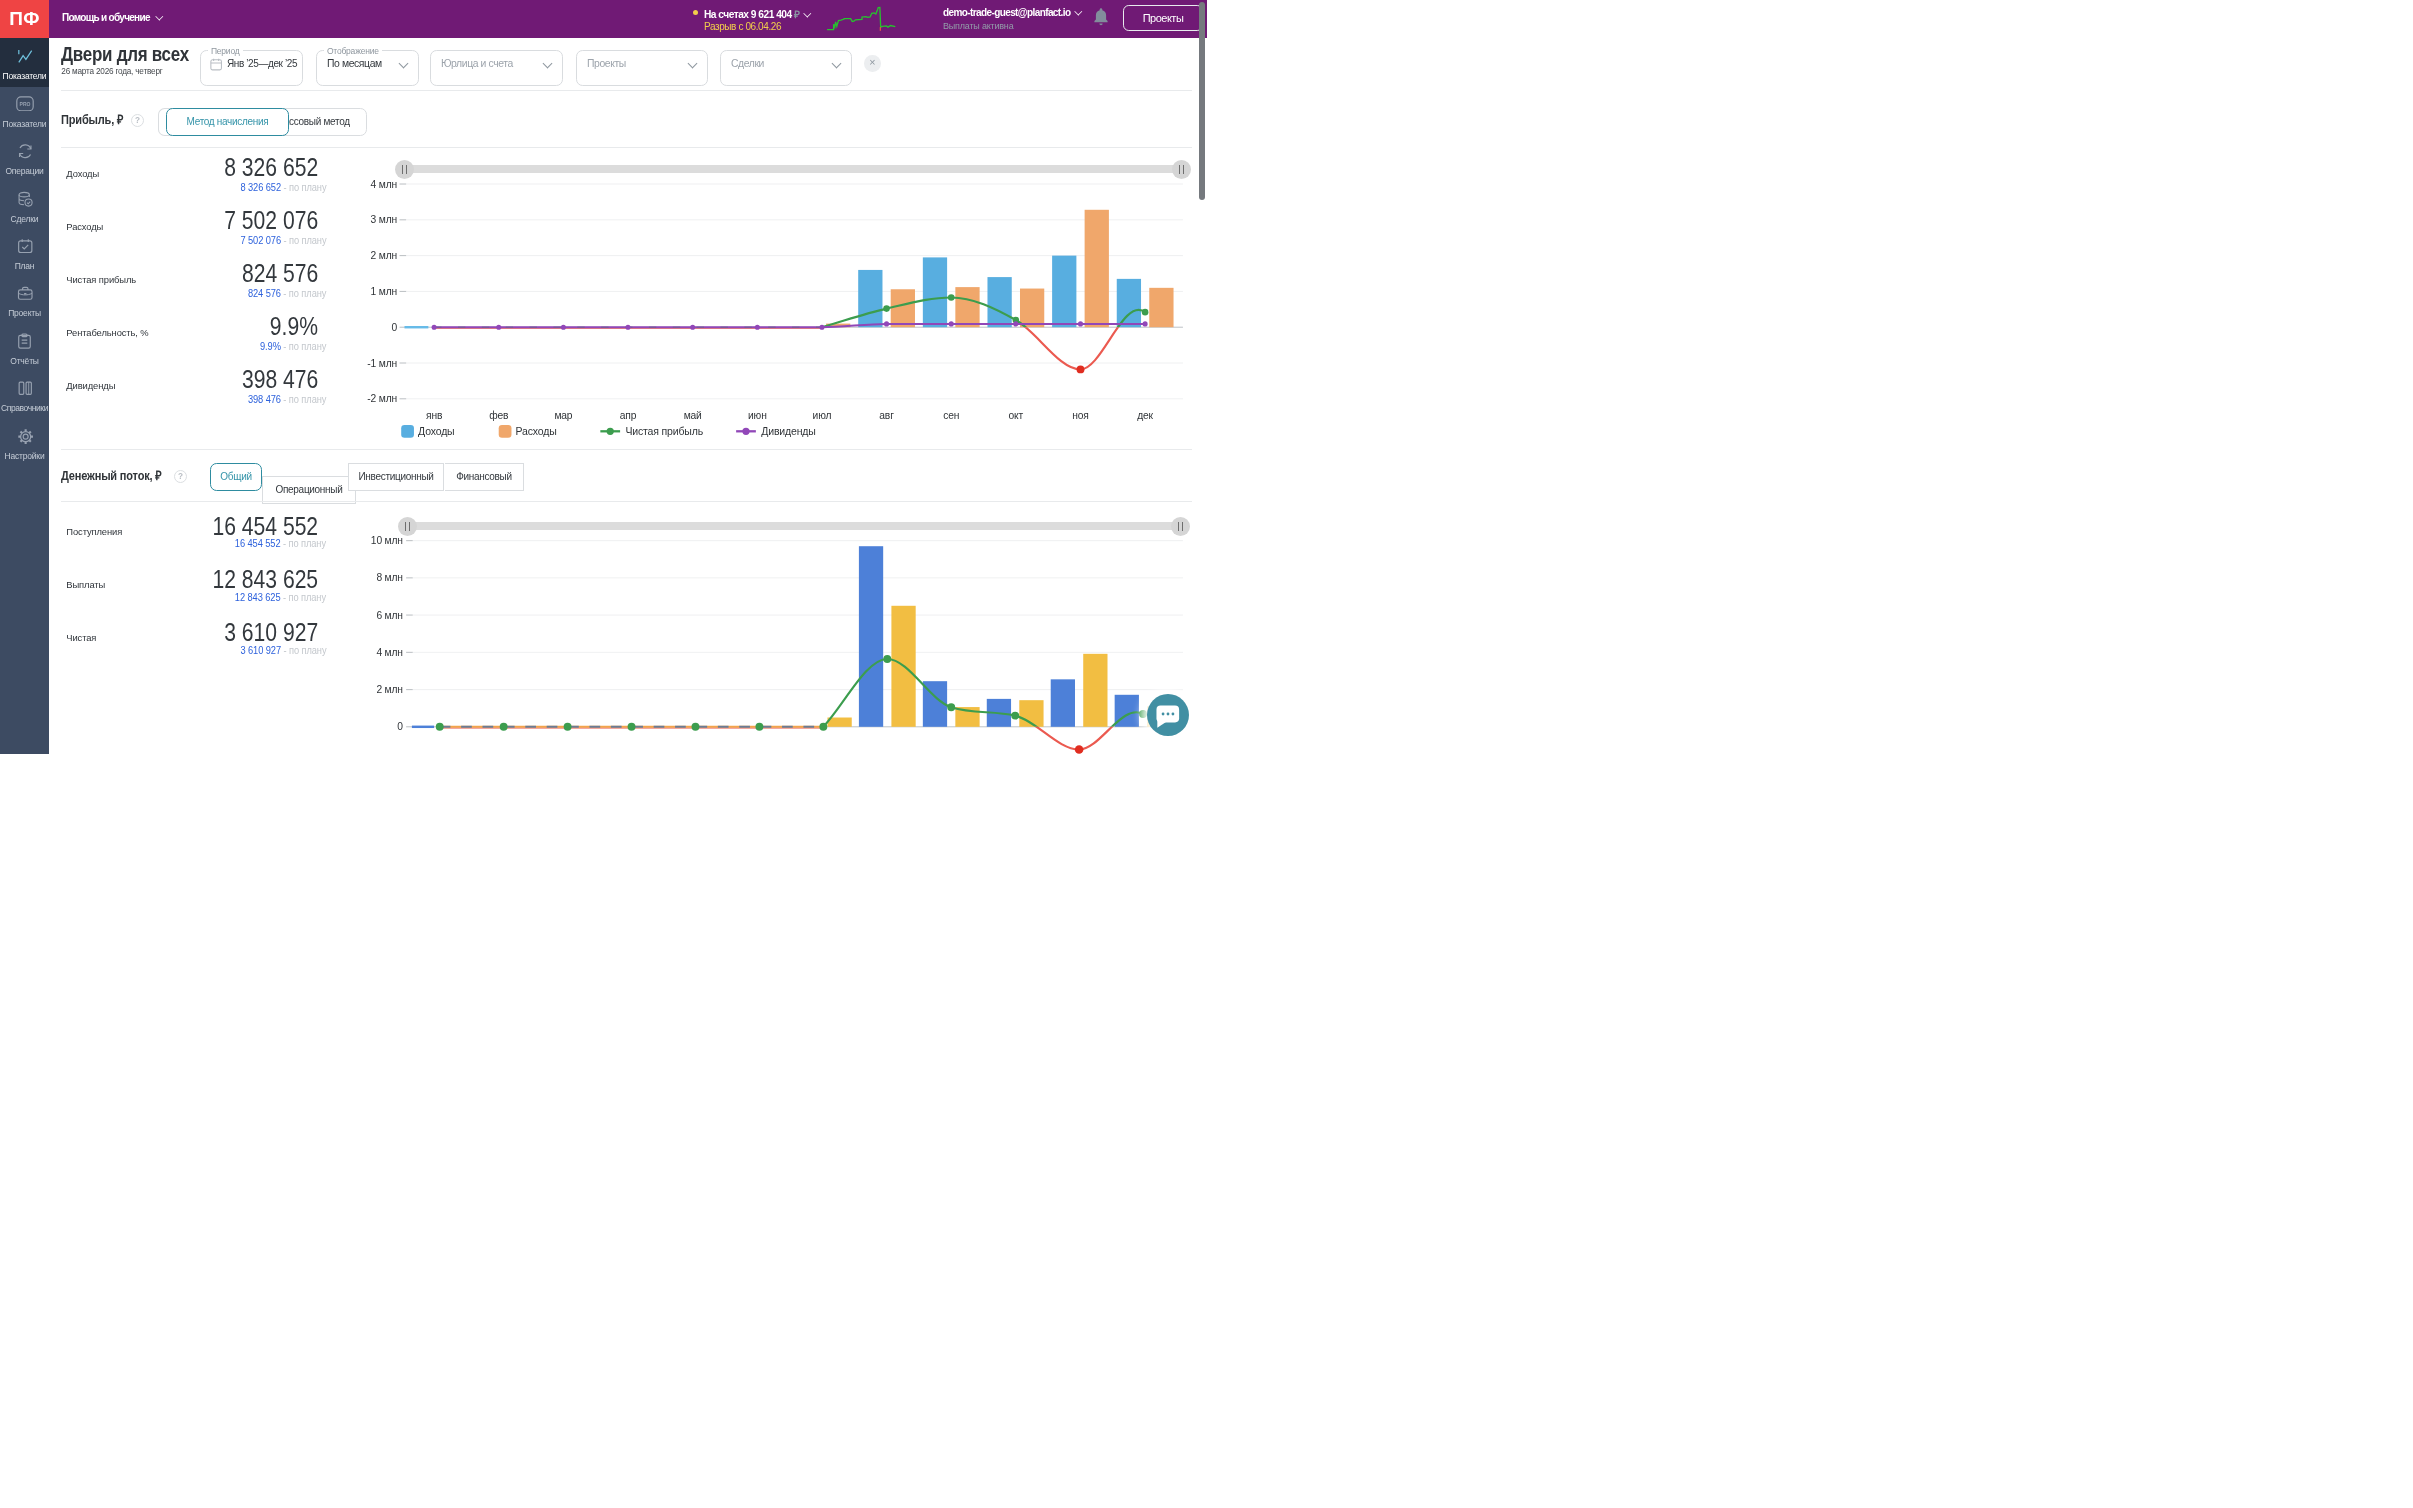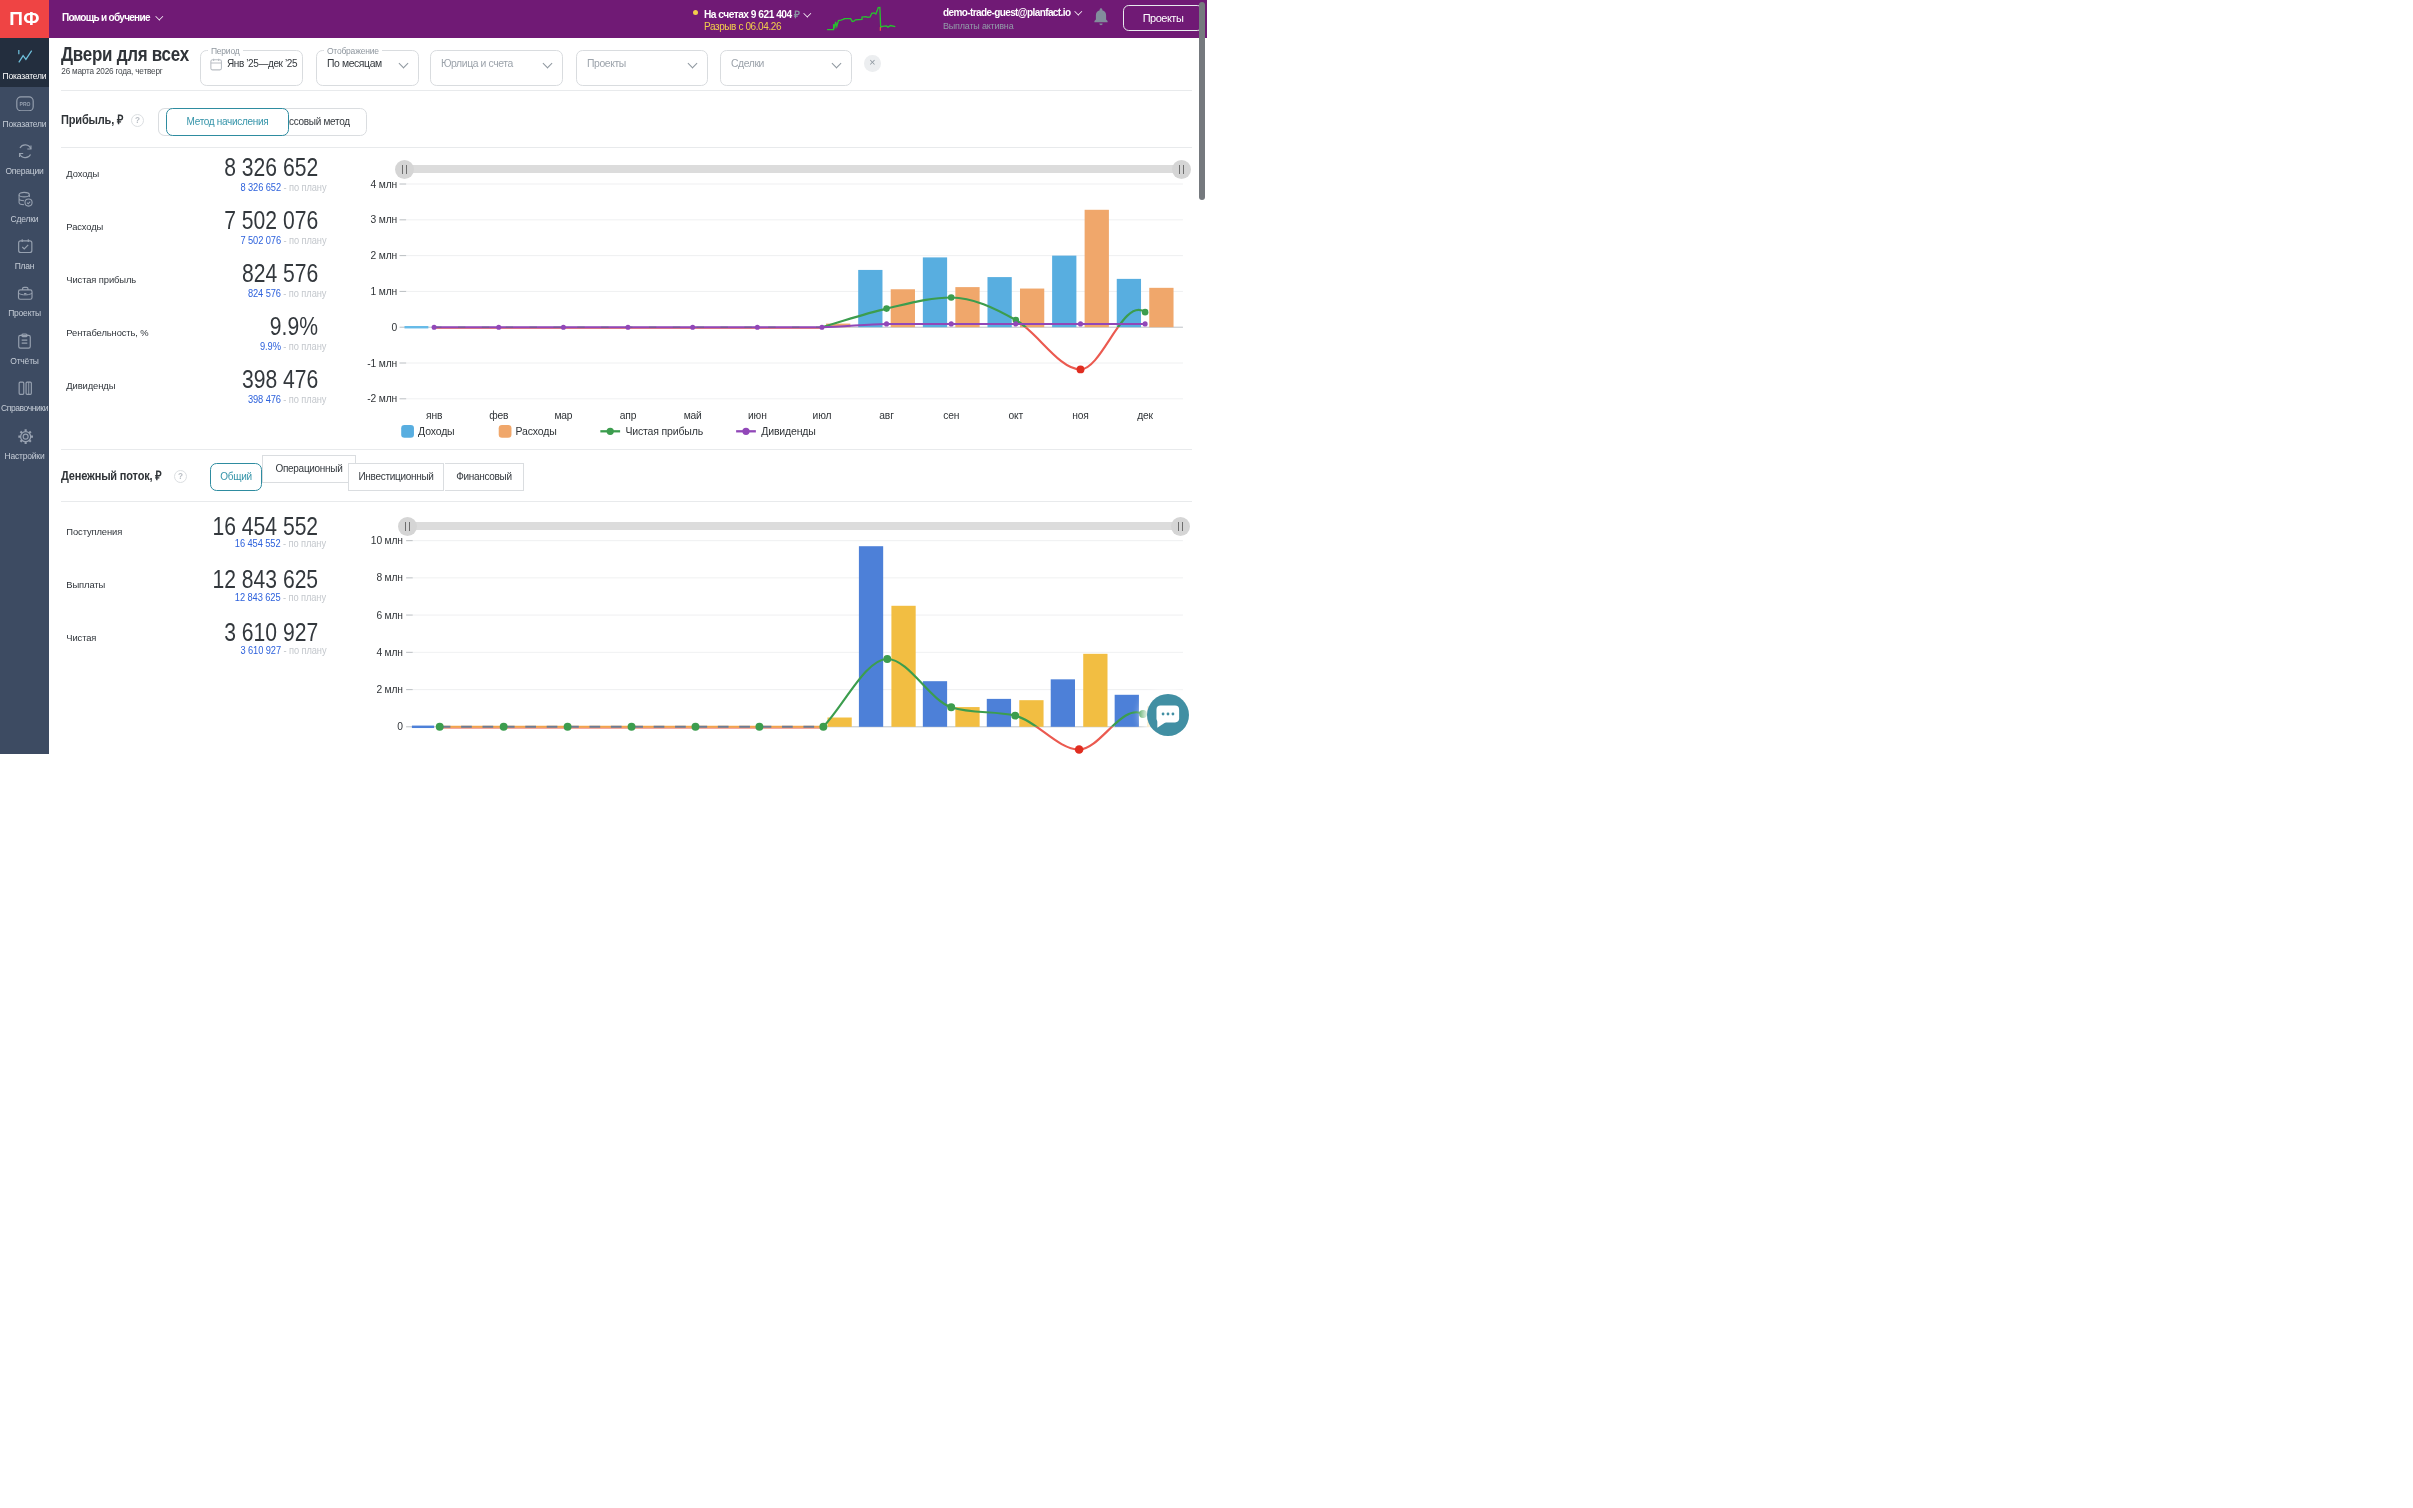--- a/index.html
+++ b/index.html
@@ -199,21 +199,21 @@
       </svg>
  <div class="strack" style="left:356px;top:127px;width:778px"></div>
  <div class="shandle" style="left:346px;top:122px"></div>
  <div class="shandle" style="left:1123px;top:122px"></div>
 
  <div class="divider" style="top:411px"></div>
 
  <div class="sect" style="top:428px">Денежный поток, ₽</div>
  <div class="qm" style="left:125px;top:432px">?</div>
  <div class="tab on" style="left:161px;top:425px;width:52px"><span>Общий</span></div>
- <div class="tab" style="left:213px;top:417px;width:94px"><span>Операционный</span></div>
+ <div class="tab" style="left:213px;top:438px;width:94px"><span>Операционный</span></div>
  <div class="tab" style="left:299px;top:425px;width:96px"><span>Инвестиционный</span></div>
  <div class="tab" style="left:396px;top:425px;width:79px;border-left:none"><span>Финансовый</span></div>
  <div class="divider" style="top:463px"></div>
 
  <div class="mlbl" style="top:488px">Поступления</div>
  <div class="mnum" style="right:888px;top:474px">16 454 552</div>
  <div class="msub" style="right:880px;top:500px"><b>16 454 552</b><i> - по плану</i></div>
  <div class="mlbl" style="top:541px">Выплаты</div>
  <div class="mnum" style="right:888px;top:527px">12 843 625</div>
  <div class="msub" style="right:880px;top:554px"><b>12 843 625</b><i> - по плану</i></div>

